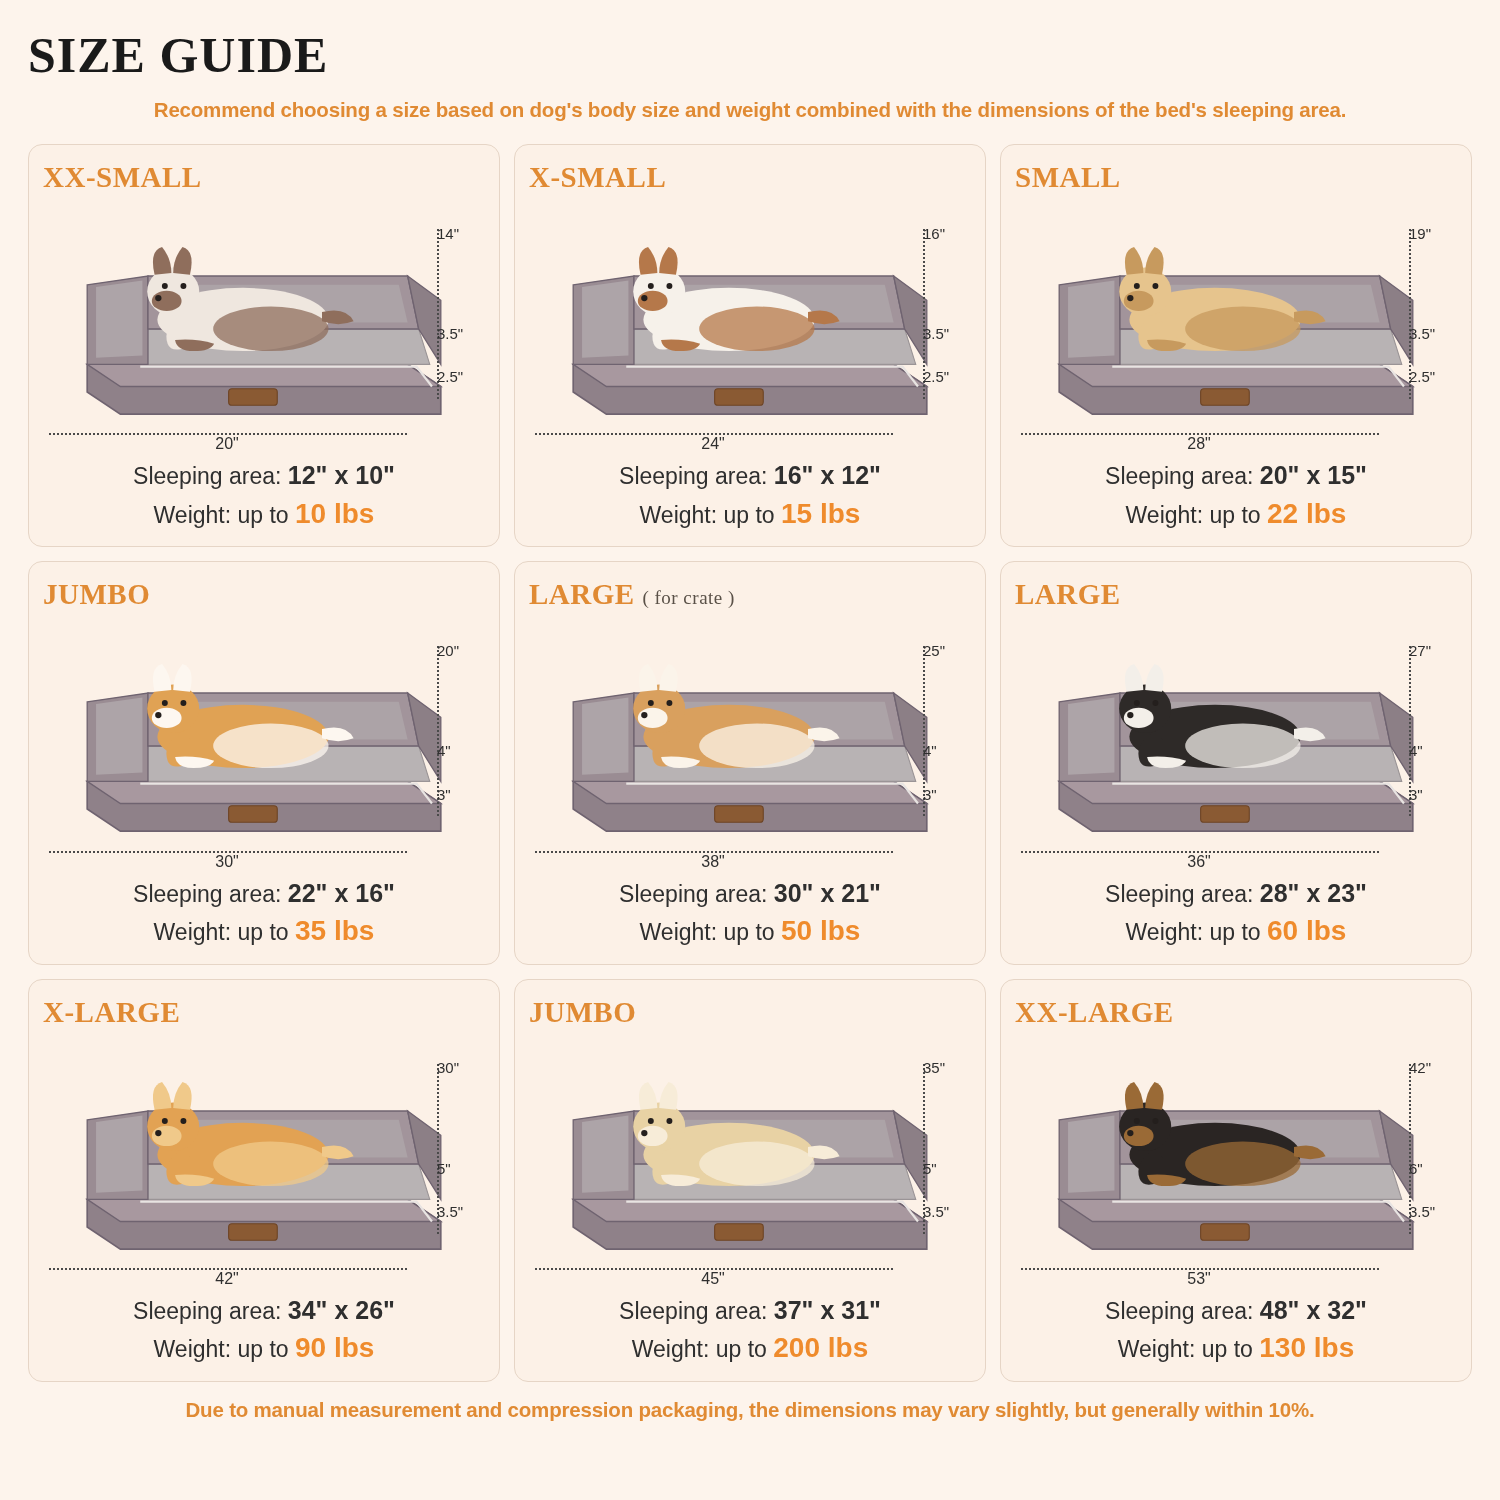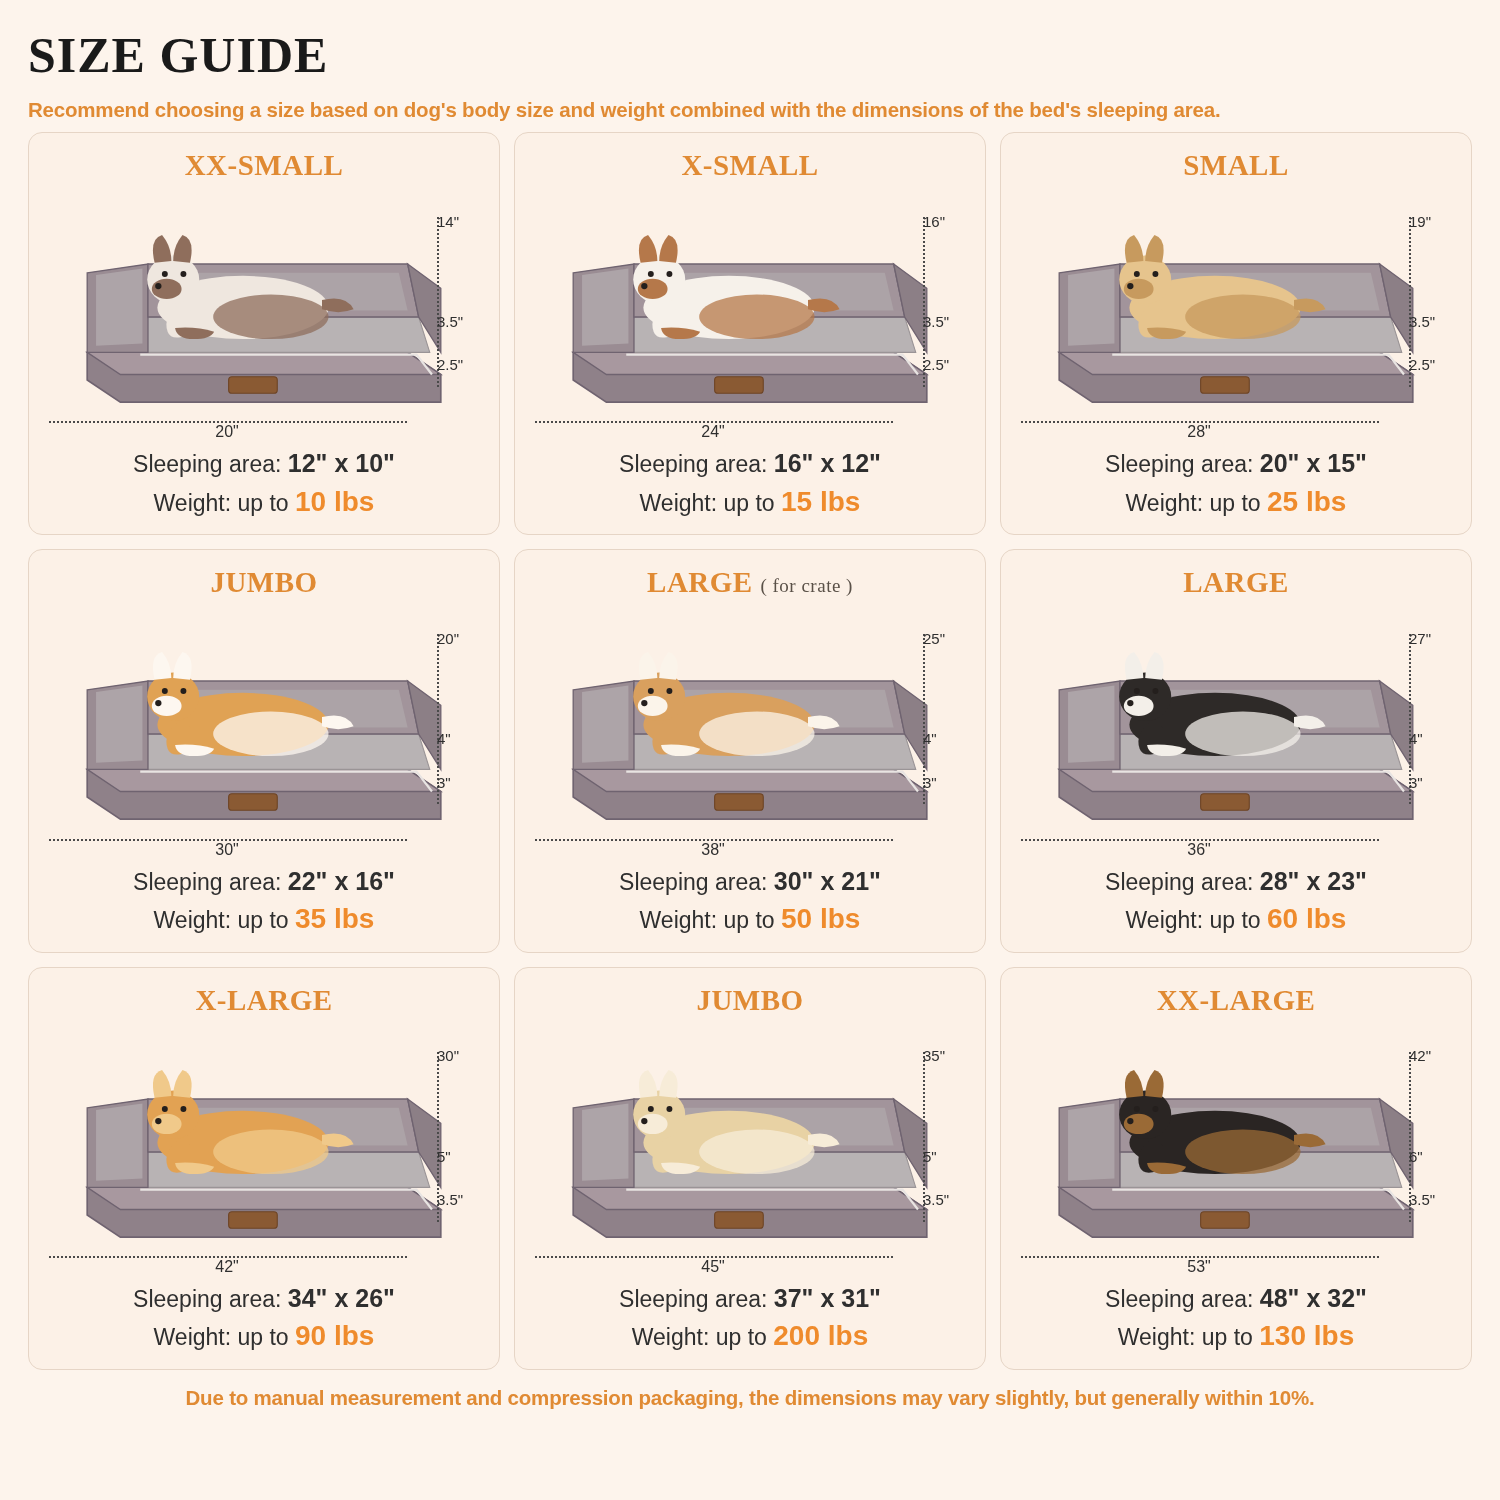--- a/index.html
+++ b/index.html
@@ -21,46 +21,45 @@
   .main-title {
     text-align: left;
     font-family: "Liberation Serif", serif;
     font-weight: bold;
     font-size: 50px;
     letter-spacing: 1px;
     color: #1a1a1a;
     margin: 8px 0 14px 0;
   }
   .subtitle {
-    text-align: left;
+    text-align: center;
     font-size: 20.5px;
     font-weight: bold;
     color: #e08a33;
-    margin-bottom: 10px;
+    margin-bottom: 22px;
     letter-spacing: -0.2px;
   }
   .grid {
     display: grid;
     grid-template-columns: repeat(3, 1fr);
     grid-template-rows: repeat(3, 1fr);
     gap: 14px 14px;
     width: 1444px;
     height: 1238px;
   }
   .card {
     background: #fcf1e7;
     border: 1px solid #e6d5c6;
     border-radius: 14px;
     position: relative;
     padding: 10px 14px 12px 14px;
     display: flex;
     flex-direction: column;
   }
   .card-title {
-    text-align: center;
     font-family: "Liberation Serif", serif;
     font-weight: bold;
     font-size: 29px;
     color: #e08a33;
     letter-spacing: 0.5px;
     margin: 6px 0 2px 0;
   }
   .card-title .note {
     font-size: 19px;
     font-weight: normal;
@@ -332,21 +331,21 @@
         <div class="d1">19"</div>
         <div class="d2">3.5"</div>
         <div class="d3">2.5"</div>
       </div>
     </div>
     <div class="specs">
       <div class="spec-line">
         <span class="pfx">Sleeping area: </span><span class="val">20" x 15"</span>
       </div>
       <div class="spec-line">
-        <span class="pfx2">Weight: up to </span><span class="lbs">25 lbs</span>
+        <span class="pfx2">Weight: up to </span><span class="lbs">22 lbs</span>
       </div>
     </div>
   </div>
 
   <div class="card">
     <div class="card-title">
       <span class="t">JUMBO</span>
       <span class="note"></span>
     </div>
     <div class="illus">

